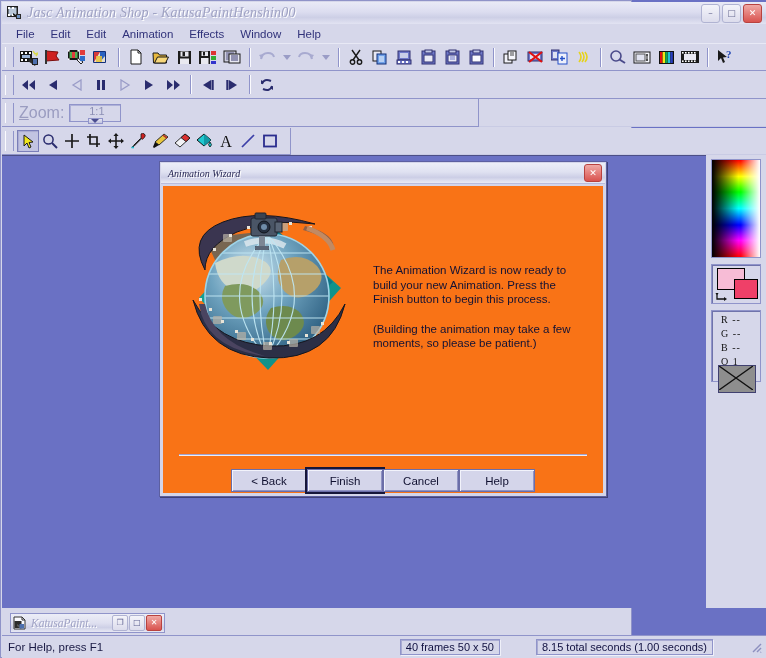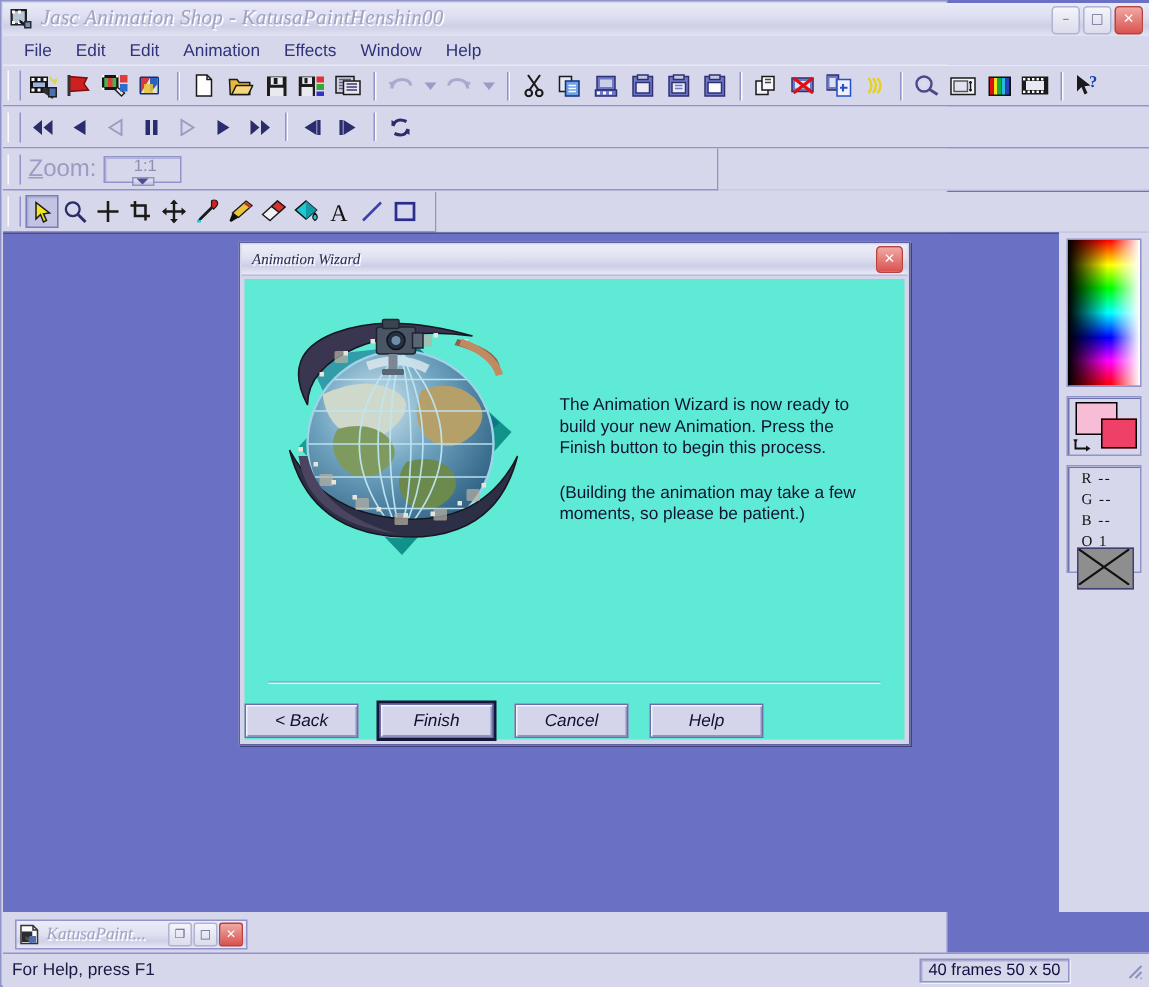--- a/index.html
+++ b/index.html
@@ -128,29 +128,29 @@
      background:#d4d5ea;border:1px solid #5c5fa0;box-shadow:1px 1px 0 #3f4178;box-sizing:border-box;}
   .dlg-tb{height:20px;margin:1px;
      background:linear-gradient(180deg,#eceef8 0%,#dfe1f1 45%,#ccceE6 72%,#e9eaf5 100%);
      display:flex;align-items:center;position:relative;border-bottom:1px solid #b9bcdd;}
   .dlg-title{font-family:"Liberation Serif",serif;font-style:italic;font-size:10px;color:#2a2a55;
      margin-left:7px;text-shadow:1px 1px 0 #ffffff;}
   .dlg-x{position:absolute;right:3px;top:1px;width:16px;height:16px;border-radius:3px;
      background:linear-gradient(180deg,#f0a9a5,#d9534f);border:1px solid #b8423f;color:#fff;
      display:flex;align-items:center;justify-content:center;font-size:9px;
      font-family:"DejaVu Sans",sans-serif;line-height:1;}
-  .dlg-body{position:absolute;left:3px;top:24px;right:3px;bottom:3px;background:#5eead4;}
+  .dlg-body{position:absolute;left:3px;top:24px;right:3px;bottom:3px;background:#f97316;}
   .dlg-cols{display:flex;padding-top:22px;}
   .img-col{width:210px;display:flex;justify-content:center;}
   .txt-col{flex:1;padding-right:14px;padding-top:55px;}
   .txt-col p{margin:0;color:#121235;font-size:11.5px;line-height:14.5px;}
   .txt-col p.second{margin-top:15px;}
   .dlg-divider{position:absolute;left:16px;right:16px;top:268px;height:1px;background:#9fa2cf;
      box-shadow:0 1px 0 #eceDF8;}
-  .dlg-btns{position:absolute;left:0;right:0;top:283px;display:flex;justify-content:flex-start;gap:14px;font-style:italic;}
+  .dlg-btns{position:absolute;left:0;right:0;top:283px;display:flex;justify-content:center;}
   .btn{width:76px;height:23px;background:#d4d5ea;border:1px solid #6b6ea8;
      box-shadow:inset 1px 1px 0 #f2f3fb, inset -1px -1px 0 #9093c4;
      display:flex;align-items:center;justify-content:center;color:#101030;font-size:11.5px;
      box-sizing:border-box;}
   .btn.default{outline:2px solid #16163a;outline-offset:0px;}
 </style>
 </head>
 <body>
 
 <div class="app">
@@ -767,20 +767,21 @@
     <div class="mbtns">
       <div class="mbtn">❐</div>
       <div class="mbtn">□</div>
       <div class="mbtn close">✕</div>
     </div>
   </div>
 
   <div class="statusbar">
     <div class="sb-help">For Help, press F1</div>
     <div class="sb-cell">40 frames   50 x 50</div>
+    <div class="sb-cell">8.15 total seconds   (1.00 seconds)</div>
     <div class="grip">
       <svg width="14" height="14" viewBox="0 0 14 14">
         <g stroke="#8d90bf" stroke-width="1.4">
           <path d="M12 4 L4 12"></path>
             <path d="M12 8 L8 12"></path>
             <path d="M12 12 L11.5 12.5"></path>
         </g>
       </svg>
     </div>
   </div>

